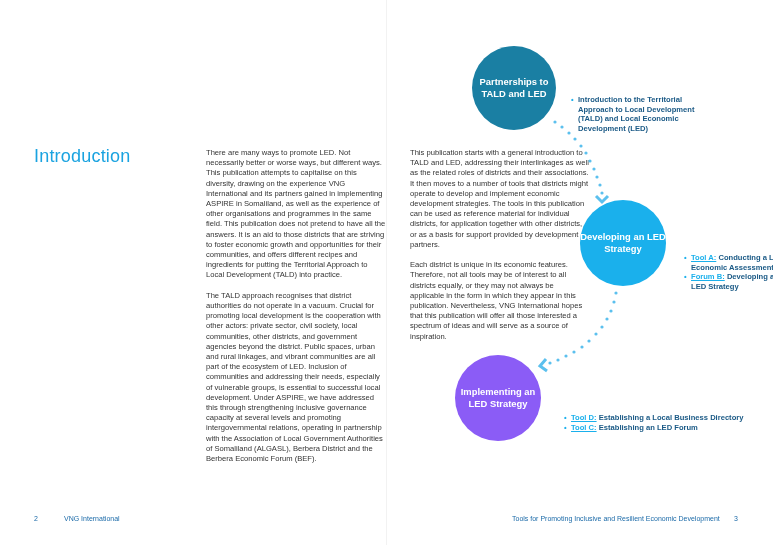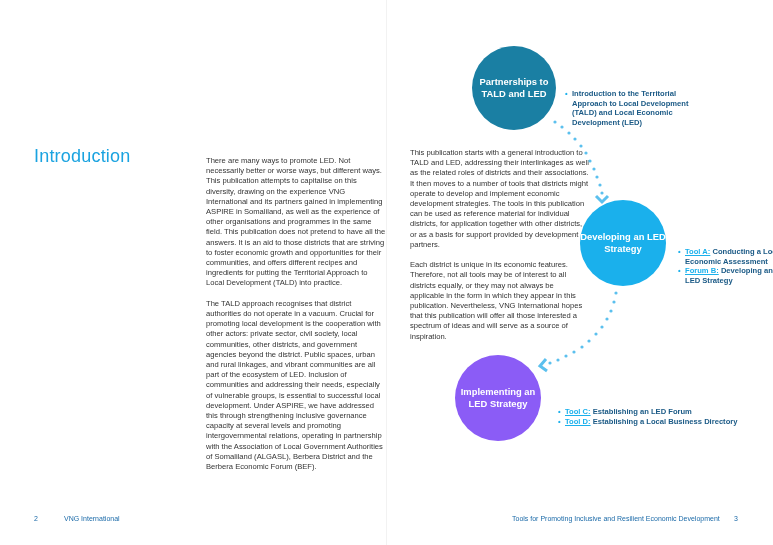--- a/index.html
+++ b/index.html
@@ -16,34 +16,34 @@
   .intro-title {
     position: absolute; left: 34px; top: 146px;
     font-size: 18px; color: #1aa3e0; letter-spacing: 0.2px;
     font-family: Liberation Sans, sans-serif;
   }
   .col {
     position: absolute; font-size: 7.6px; line-height: 10.2px; color: #333;
     font-family: "Liberation Sans", sans-serif;
   }
   .col p { margin: 0 0 10.2px 0; }
-  .col-1 { left: 206px; top: 148px; width: 180px; margin-top: 8px; }
+  .col-1 { left: 206px; top: 148px; width: 180px; }
   .col-2 { left: 410px; top: 148px; width: 180px; }
 
   .circle {
     position: absolute; border-radius: 50%;
     display: flex; align-items: center; justify-content: center; text-align: center;
     color: #ffffff; font-weight: bold; font-size: 9.4px; line-height: 12.5px;
   }
   .circle-1 { left: 472px; top: 46px; width: 84px; height: 84px; background: #1a7fa3; }
   .circle-2 { left: 580px; top: 200px; width: 86px; height: 86px; background: #1ab0ec; }
   .circle-3 { left: 455px; top: 355px; width: 86px; height: 86px; background: #8b5cf6; }
 
   .bullets {
-    position: absolute; list-style: none; margin: 6px; padding: 0;
+    position: absolute; list-style: none; margin: 12px; padding: 0;
     font-size: 7.6px; line-height: 9.6px; font-weight: bold; color: #1b5a86;
   }
   .bullets li { position: relative; padding-left: 7px; }
   .bullets li::before {
     content: "•"; position: absolute; left: 0; top: 0; color: #1ab0ec;
   }
   .bullets .tool { color: #1ab0ec; font-weight: bold; text-decoration: underline; }
   .bullets-1 { left: 559px; top: 83px; width: 140px; }
   .bullets-2 { left: 672px; top: 241px; width: 110px; }
   .bullets-3 { left: 552px; top: 401px; width: 210px; }
@@ -115,20 +115,20 @@
 <ul class="bullets bullets-1">
   <li><span>Introduction to the Territorial Approach to Local Development (TALD) and Local Economic Development (LED)</span></li>
 </ul>
 
 <ul class="bullets bullets-2">
   <li><span class="tool">Tool A:</span> <span>Conducting  a Local Economic Assessment</span></li>
   <li><span class="tool">Forum B:</span> <span>Developing an LED Strategy</span></li>
 </ul>
 
 <ul class="bullets bullets-3">
+  <li><span class="tool">Tool D:</span> <span>Establishing a Local Business Directory</span></li>
   <li><span class="tool">Tool C:</span> <span>Establishing an LED Forum</span></li>
-  <li><span class="tool">Tool D:</span> <span>Establishing a Local Business Directory</span></li>
 </ul>
 
 <div class="footer pn-left">2</div>
 <div class="footer pub-left">VNG International</div>
 <div class="footer pub-right">Tools for Promoting Inclusive and Resilient Economic Development</div>
 <div class="footer pn-right">3</div>
 
 </body></html>

